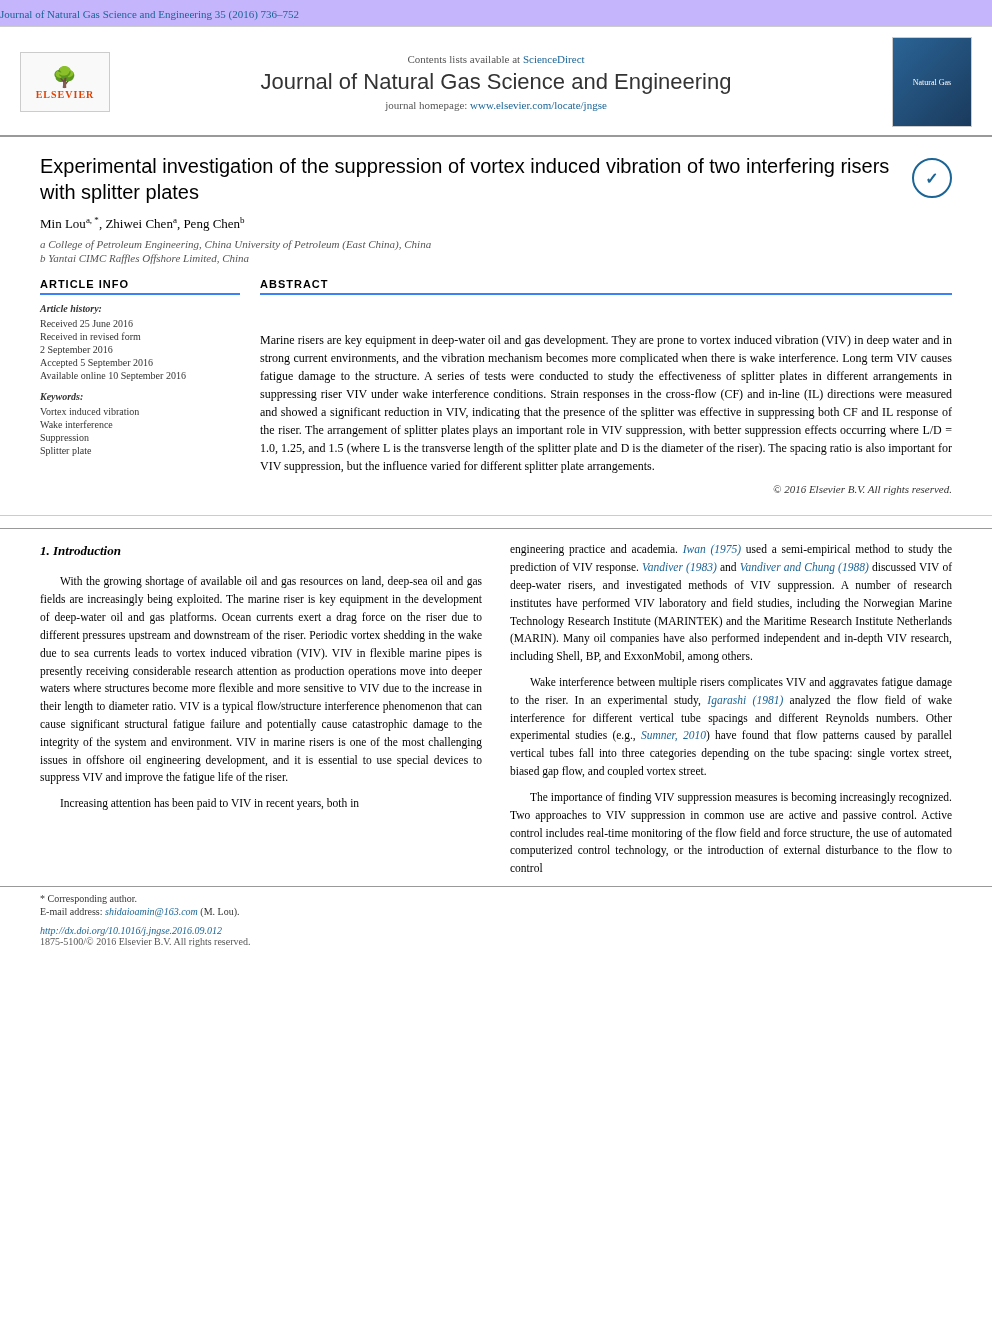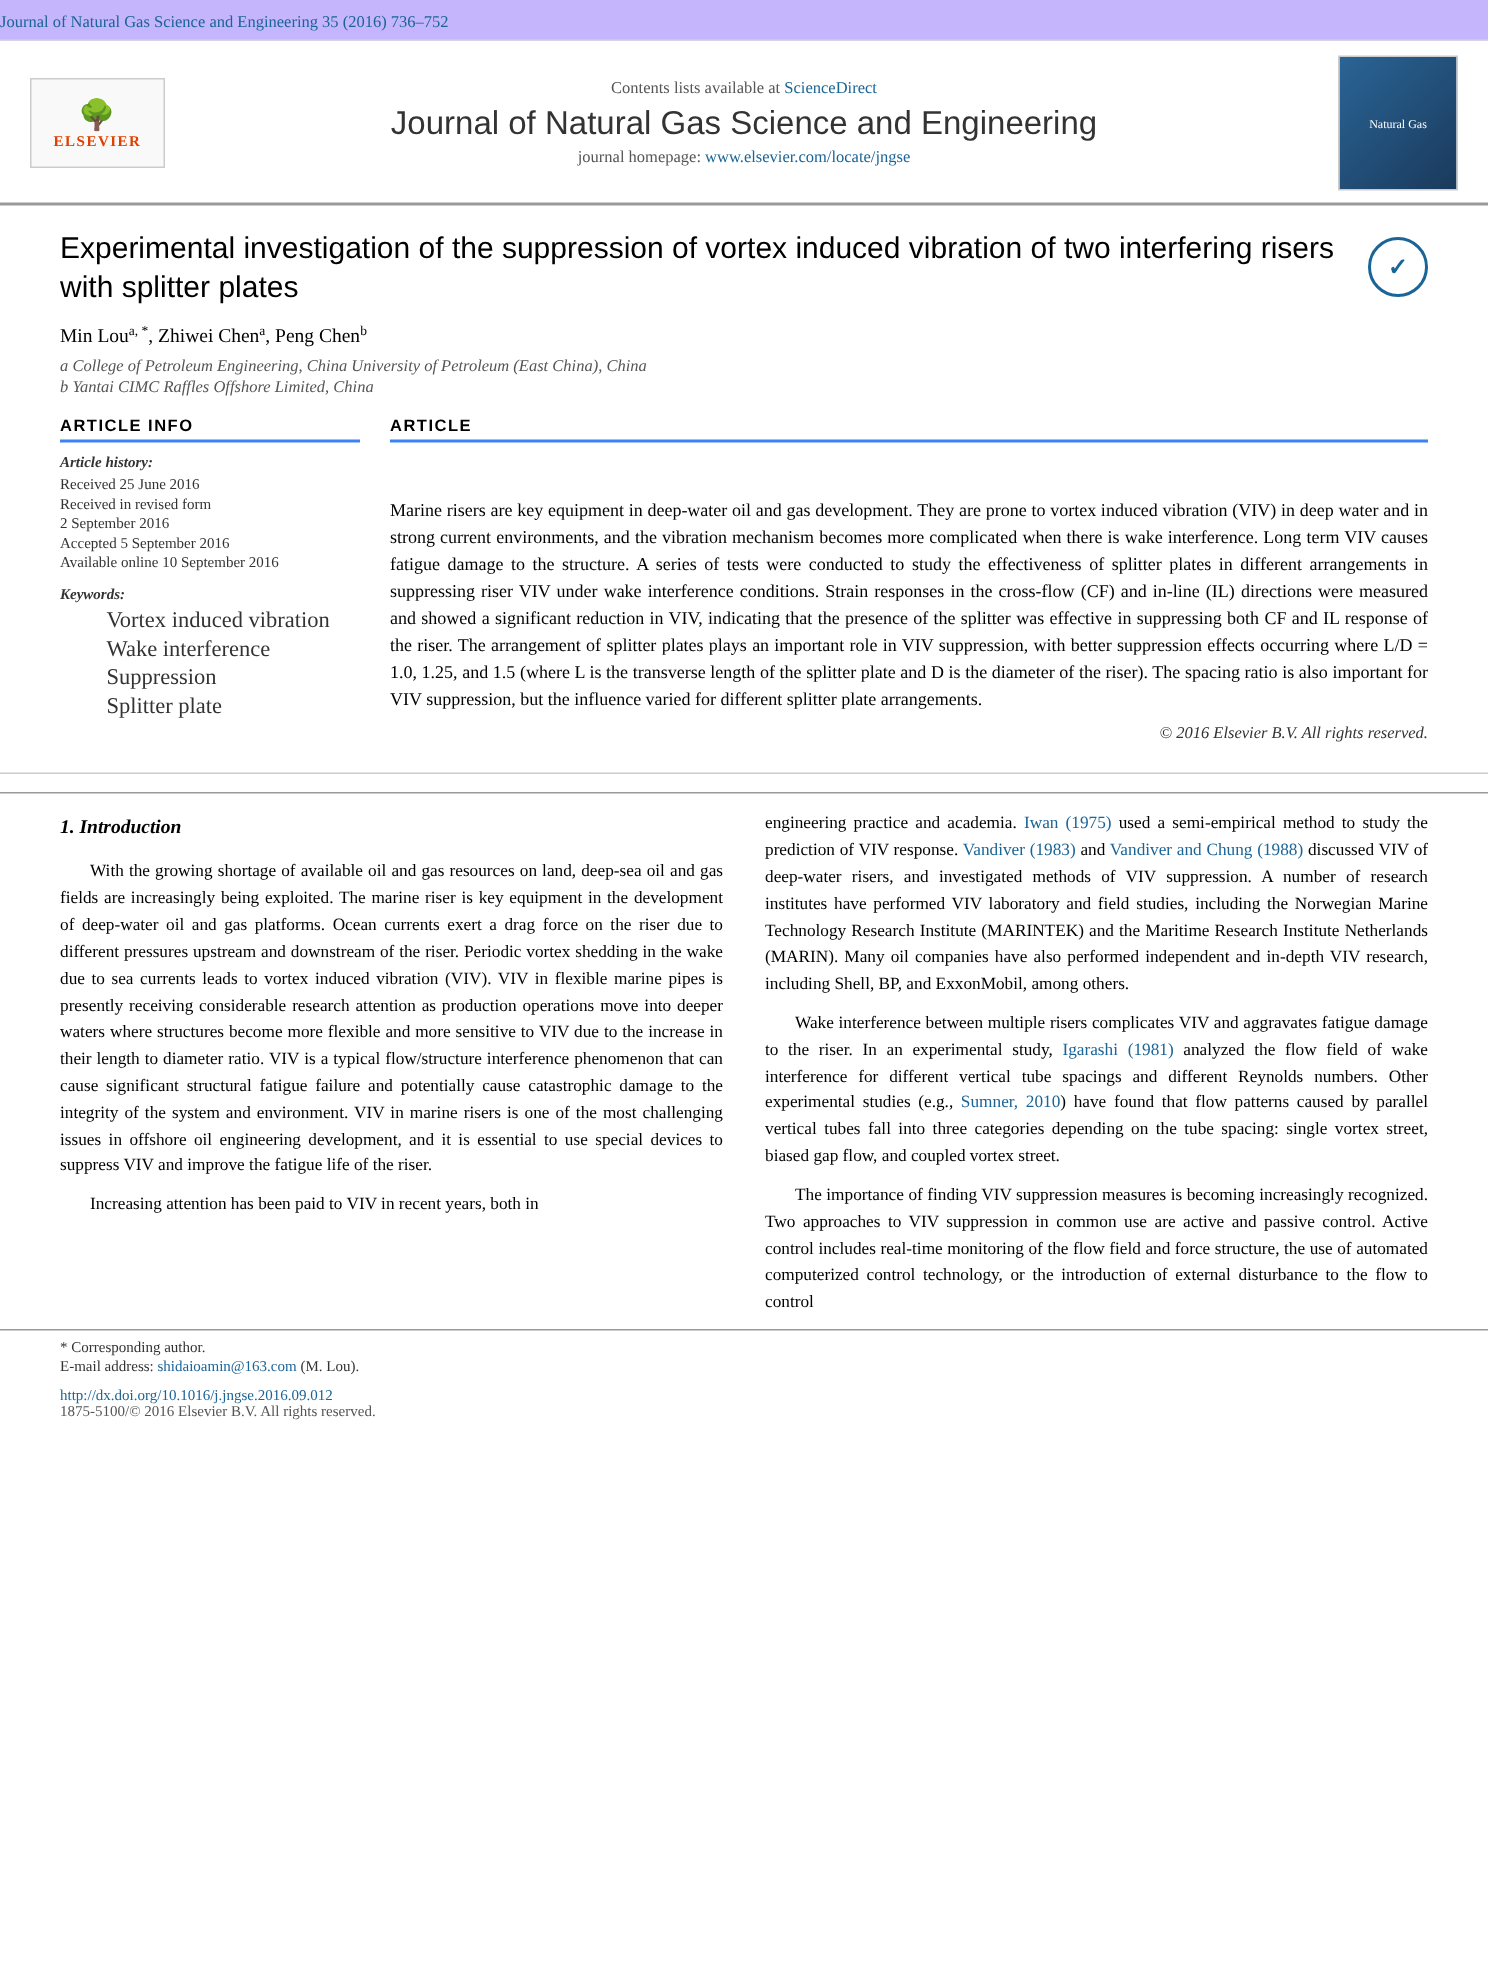--- a/index.html
+++ b/index.html
@@ -210,24 +210,23 @@
     }
     .keywords-label {
       font-size: 10px;
       font-style: italic;
       font-weight: bold;
       color: #333;
       margin-top: 10px;
       margin-bottom: 4px;
     }
     .keyword-item {
-      font-size: 15px;
+      font-size: 10px;
       color: #333;
       margin-bottom: 2px;
-      margin-left: 31px;
     }
 
     
     .abstract-text {
       font-size: 12px;
       line-height: 1.5;
       color: #000;
       text-align: justify;
       margin-top: 36px;
     }
@@ -271,20 +270,21 @@
     .body-paragraph {
       margin-bottom: 8px;
       text-indent: 20px;
     }
     .body-paragraph:first-of-type {
       text-indent: 0;
     }
     .inline-link {
       color: #1a6496;
       text-decoration: none;
+      font-style: italic;
     }
 
     
     .footnote-area {
       padding: 6px 40px 0;
       border-top: 1px solid #999;
     }
     .footnote-line {
       font-size: 10px;
       color: #333;
@@ -360,21 +360,21 @@
       <div class="history-item">Accepted 5 September 2016</div>
       <div class="history-item">Available online 10 September 2016</div>
       <div class="keywords-label">Keywords:</div>
       <div class="keyword-item">Vortex induced vibration</div>
       <div class="keyword-item">Wake interference</div>
       <div class="keyword-item">Suppression</div>
       <div class="keyword-item">Splitter plate</div>
     </div>
 
     <div class="abstract-col">
-      <div class="section-heading">ARTICLE</div>
+      <div class="section-heading">ABSTRACT</div>
       <div class="abstract-text">Marine risers are key equipment in deep-water oil and gas development. They are prone to vortex induced vibration (VIV) in deep water and in strong current environments, and the vibration mechanism becomes more complicated when there is wake interference. Long term VIV causes fatigue damage to the structure. A series of tests were conducted to study the effectiveness of splitter plates in different arrangements in suppressing riser VIV under wake interference conditions. Strain responses in the cross-flow (CF) and in-line (IL) directions were measured and showed a significant reduction in VIV, indicating that the presence of the splitter was effective in suppressing both CF and IL response of the riser. The arrangement of splitter plates plays an important role in VIV suppression, with better suppression effects occurring where L/D = 1.0, 1.25, and 1.5 (where L is the transverse length of the splitter plate and D is the diameter of the riser). The spacing ratio is also important for VIV suppression, but the influence varied for different splitter plate arrangements.</div>
       <div class="copyright-line">© 2016 Elsevier B.V. All rights reserved.</div>
     </div>
 
   </div>
 </div>
 
 <hr class="section-divider">
 
 <div class="body-two-col">

